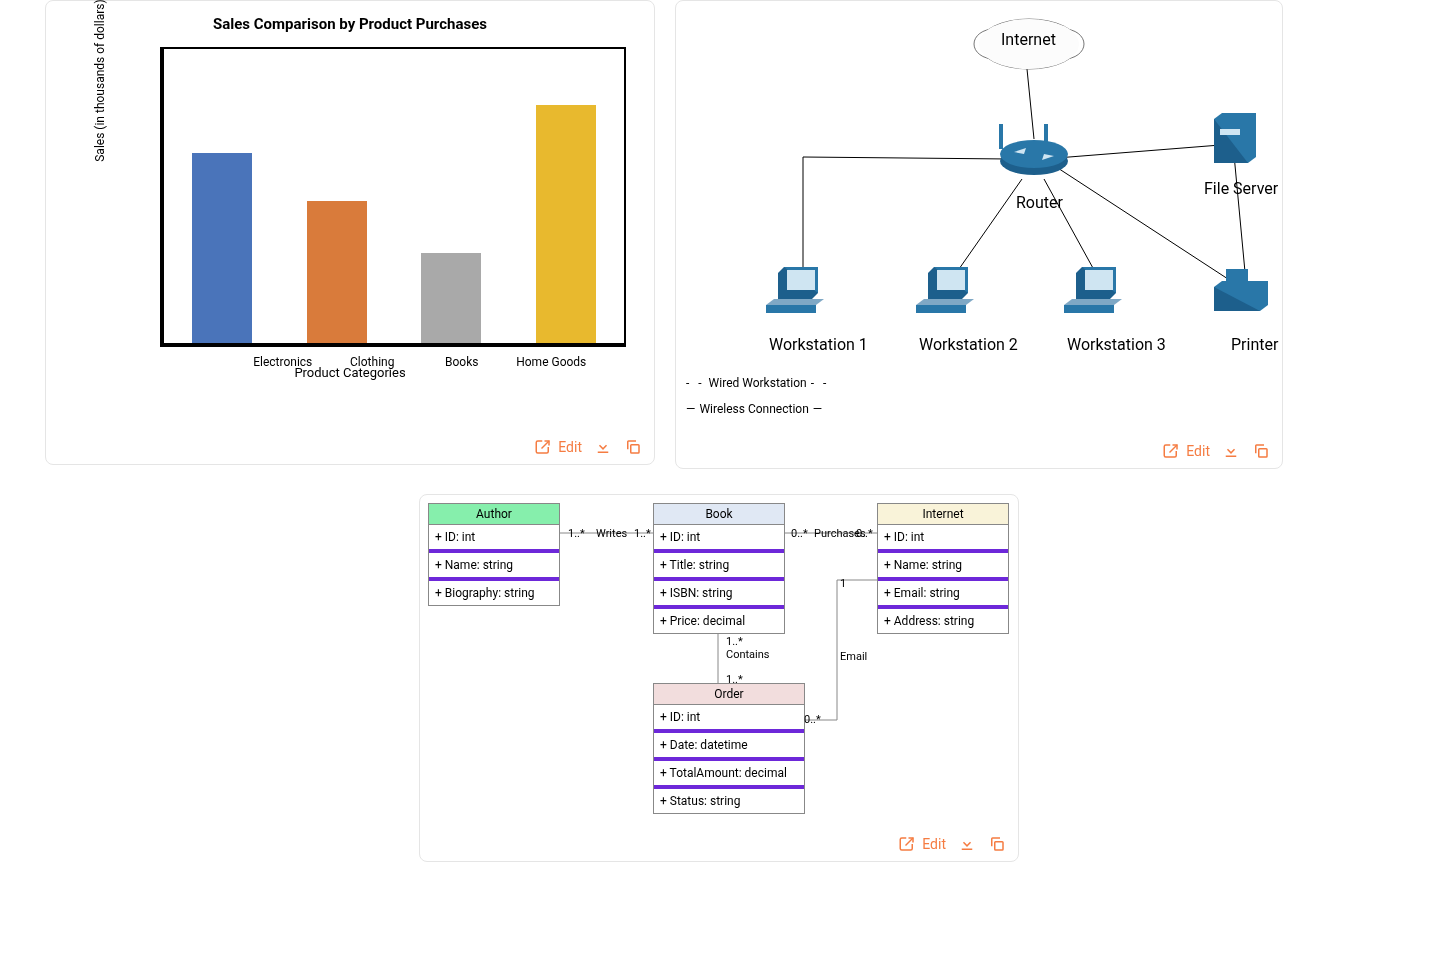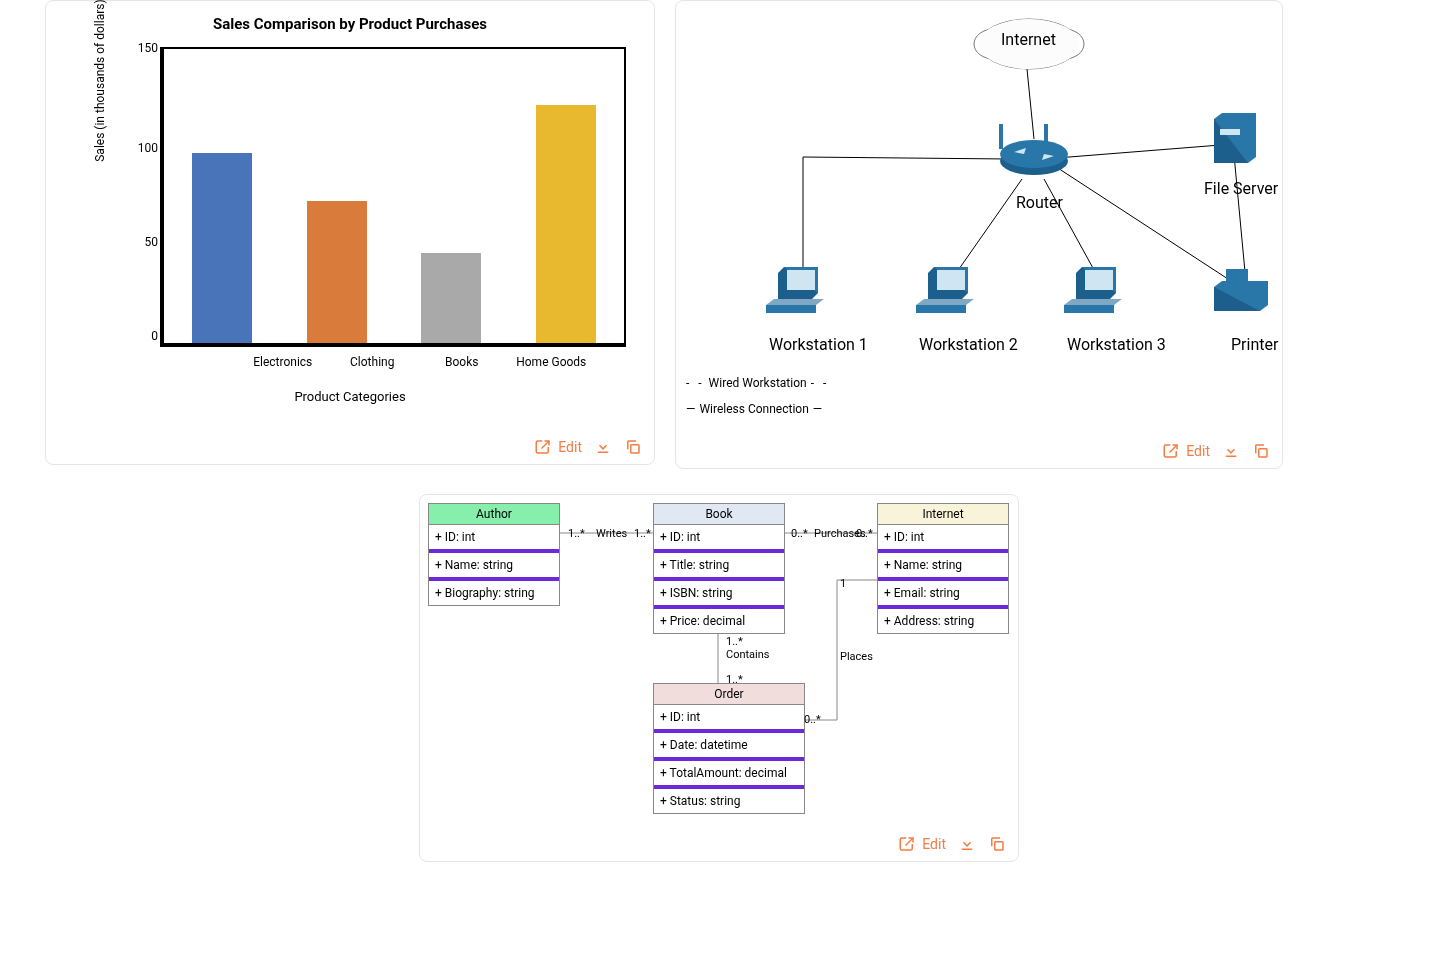--- a/index.html
+++ b/index.html
@@ -18,21 +18,21 @@
 .chart-area{position:relative;height:300px;margin-left:40px}
 .y-axis-label{position:absolute;left:-4px;top:50%;transform:rotate(-90deg) translateX(26%);transform-origin:left center;font-size:12px;white-space:nowrap}
 .y-ticks{position:absolute;left:24px;top:0;height:100%;width:30px}
 .y-tick{position:absolute;font-size:12px;right:0}
 .plot{position:absolute;left:56px;right:10px;top:0;bottom:0;border-left:2px solid #000;border-bottom:2px solid #000;display:flex;align-items:flex-end;justify-content:space-between;padding:0 20px}
 .inner-frame{position:absolute;left:0;right:0;top:0;bottom:0;border:2px solid #000}
 .bar-col{display:flex;flex-direction:column;align-items:center;width:80px}
 .bar{width:60px}
 .bar-labels{position:absolute;left:56px;right:10px;bottom:-24px;display:flex;justify-content:space-around;padding:0 20px}
 .bar-labels span{width:80px;text-align:center;font-size:12px}
-.x-axis-label{text-align:center;font-size:13px;margin-top:42px}
+.x-axis-label{text-align:center;font-size:13px;margin-top:18px}
 .net-wrap{position:relative;height:100%;padding:10px}
 .net-label{font-size:16px;text-align:center;position:absolute;white-space:nowrap}
 .legend{position:absolute;left:10px;bottom:40px;font-size:12px}
 .legend-item{display:flex;align-items:center;gap:4px;margin-bottom:12px}
 .uml-wrap{position:relative;height:100%;padding:8px}
 .uml-box{position:absolute;border:1px solid #888;font-size:12px;background:#fff}
 .uml-head{text-align:center;padding:3px 0;border-bottom:1px solid #888}
 .uml-body{padding:0}
 .uml-row{padding:5px 6px;border-bottom:4px solid #6d28d9}
 .uml-row:last-child{border-bottom:none}
@@ -42,26 +42,20 @@
 </head>
 <body>
 
 <div class="container">
 
 <div class="card card-chart">
   <div class="chart-wrap">
     <h3 class="chart-title">Sales Comparison by Product Purchases</h3>
     <div class="chart-area">
       <div class="y-axis-label">Sales (in thousands of dollars)</div>
-      <div class="y-ticks">
-        <span class="y-tick" style="top:-6px">150</span>
-        <span class="y-tick" style="top:94px">100</span>
-        <span class="y-tick" style="top:188px">50</span>
-        <span class="y-tick" style="top:282px">0</span>
-      </div>
       <div class="plot">
         <div class="inner-frame"></div>
         <div class="bar-col">
               <div id="bar0" class="bar" style="height: 192px; background: rgb(74, 116, 186);"></div>
             </div>
         <div class="bar-col">
               <div id="bar1" class="bar" style="height: 144px; background: rgb(217, 123, 59);"></div>
             </div>
         <div class="bar-col">
               <div id="bar2" class="bar" style="height: 92.16px; background: rgb(169, 169, 169);"></div>
@@ -251,21 +245,21 @@
     <div class="uml-rel-label" style="left:148px;top:32px">1..*</div>
     <div class="uml-rel-label" style="left:176px;top:32px">Writes</div>
     <div class="uml-rel-label" style="left:214px;top:32px">1..*</div>
     <div class="uml-rel-label" style="left:371px;top:32px">0..*</div>
     <div class="uml-rel-label" style="left:394px;top:32px">Purchases</div>
     <div class="uml-rel-label" style="left:436px;top:32px">0..*</div>
     <div class="uml-rel-label" style="left:306px;top:140px">1..*</div>
     <div class="uml-rel-label" style="left:306px;top:153px">Contains</div>
     <div class="uml-rel-label" style="left:306px;top:178px">1..*</div>
     <div class="uml-rel-label" style="left:420px;top:82px">1</div>
-    <div class="uml-rel-label" style="left:420px;top:155px">Places</div>
+    <div class="uml-rel-label" style="left:420px;top:155px">Email</div>
     <div class="uml-rel-label" style="left:384px;top:218px">0..*</div>
   </div>
   <div class="toolbar">
     <div class="edit-group">
       <svg class="ico" viewBox="0 0 24 24" fill="none" stroke="currentColor" stroke-width="2">
             <path d="M11 4H5a2 2 0 0 0-2 2v12a2 2 0 0 0 2 2h12a2 2 0 0 0 2-2v-6"></path>
             <path d="M14 4 L20 4 L20 10"></path>
             <path d="M10 14 L20 4"></path>
           </svg>
       <span>Edit</span>

